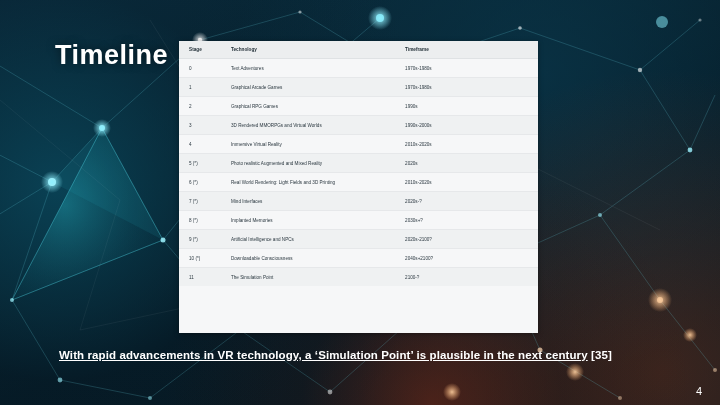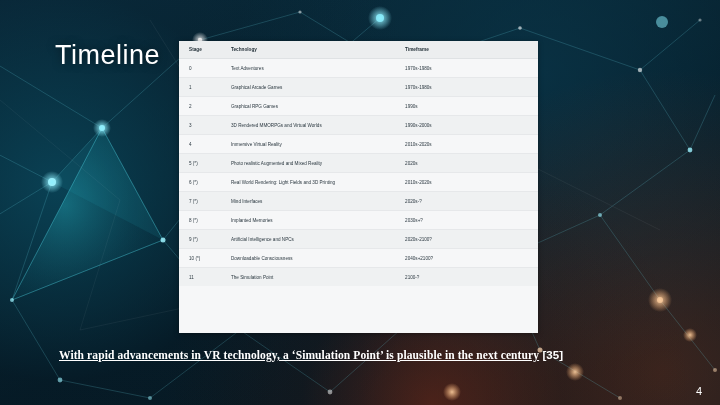--- a/index.html
+++ b/index.html
@@ -24,21 +24,21 @@
     position: absolute;
     inset: 0;
     pointer-events: none;
   }
   
   .title {
     position: absolute;
     left: 55px;
     top: 40px;
     font-size: 27px;
-    font-weight: normal;
+    font-weight: bold;
     color: #ffffff;
     letter-spacing: 0.5px;
     text-shadow: 0 0 8px rgba(0,0,0,0.5);
   }
   
   .card {
     position: absolute;
     left: 179px;
     top: 41px;
     width: 359px;
@@ -89,21 +89,20 @@
     top: 349px;
     width: 600px;
     font-size: 11.5px;
     font-weight: bold;
     color: #ffffff;
     letter-spacing: 0.1px;
     white-space: nowrap;
   }
   .caption .u {
     text-decoration: underline;
-    font-family: Liberation Serif, serif;
   }
   .pagenum {
     position: absolute;
     right: 18px;
     bottom: 8px;
     color: #ffffff;
     font-size: 11px;
   }
 </style>
 </head>

